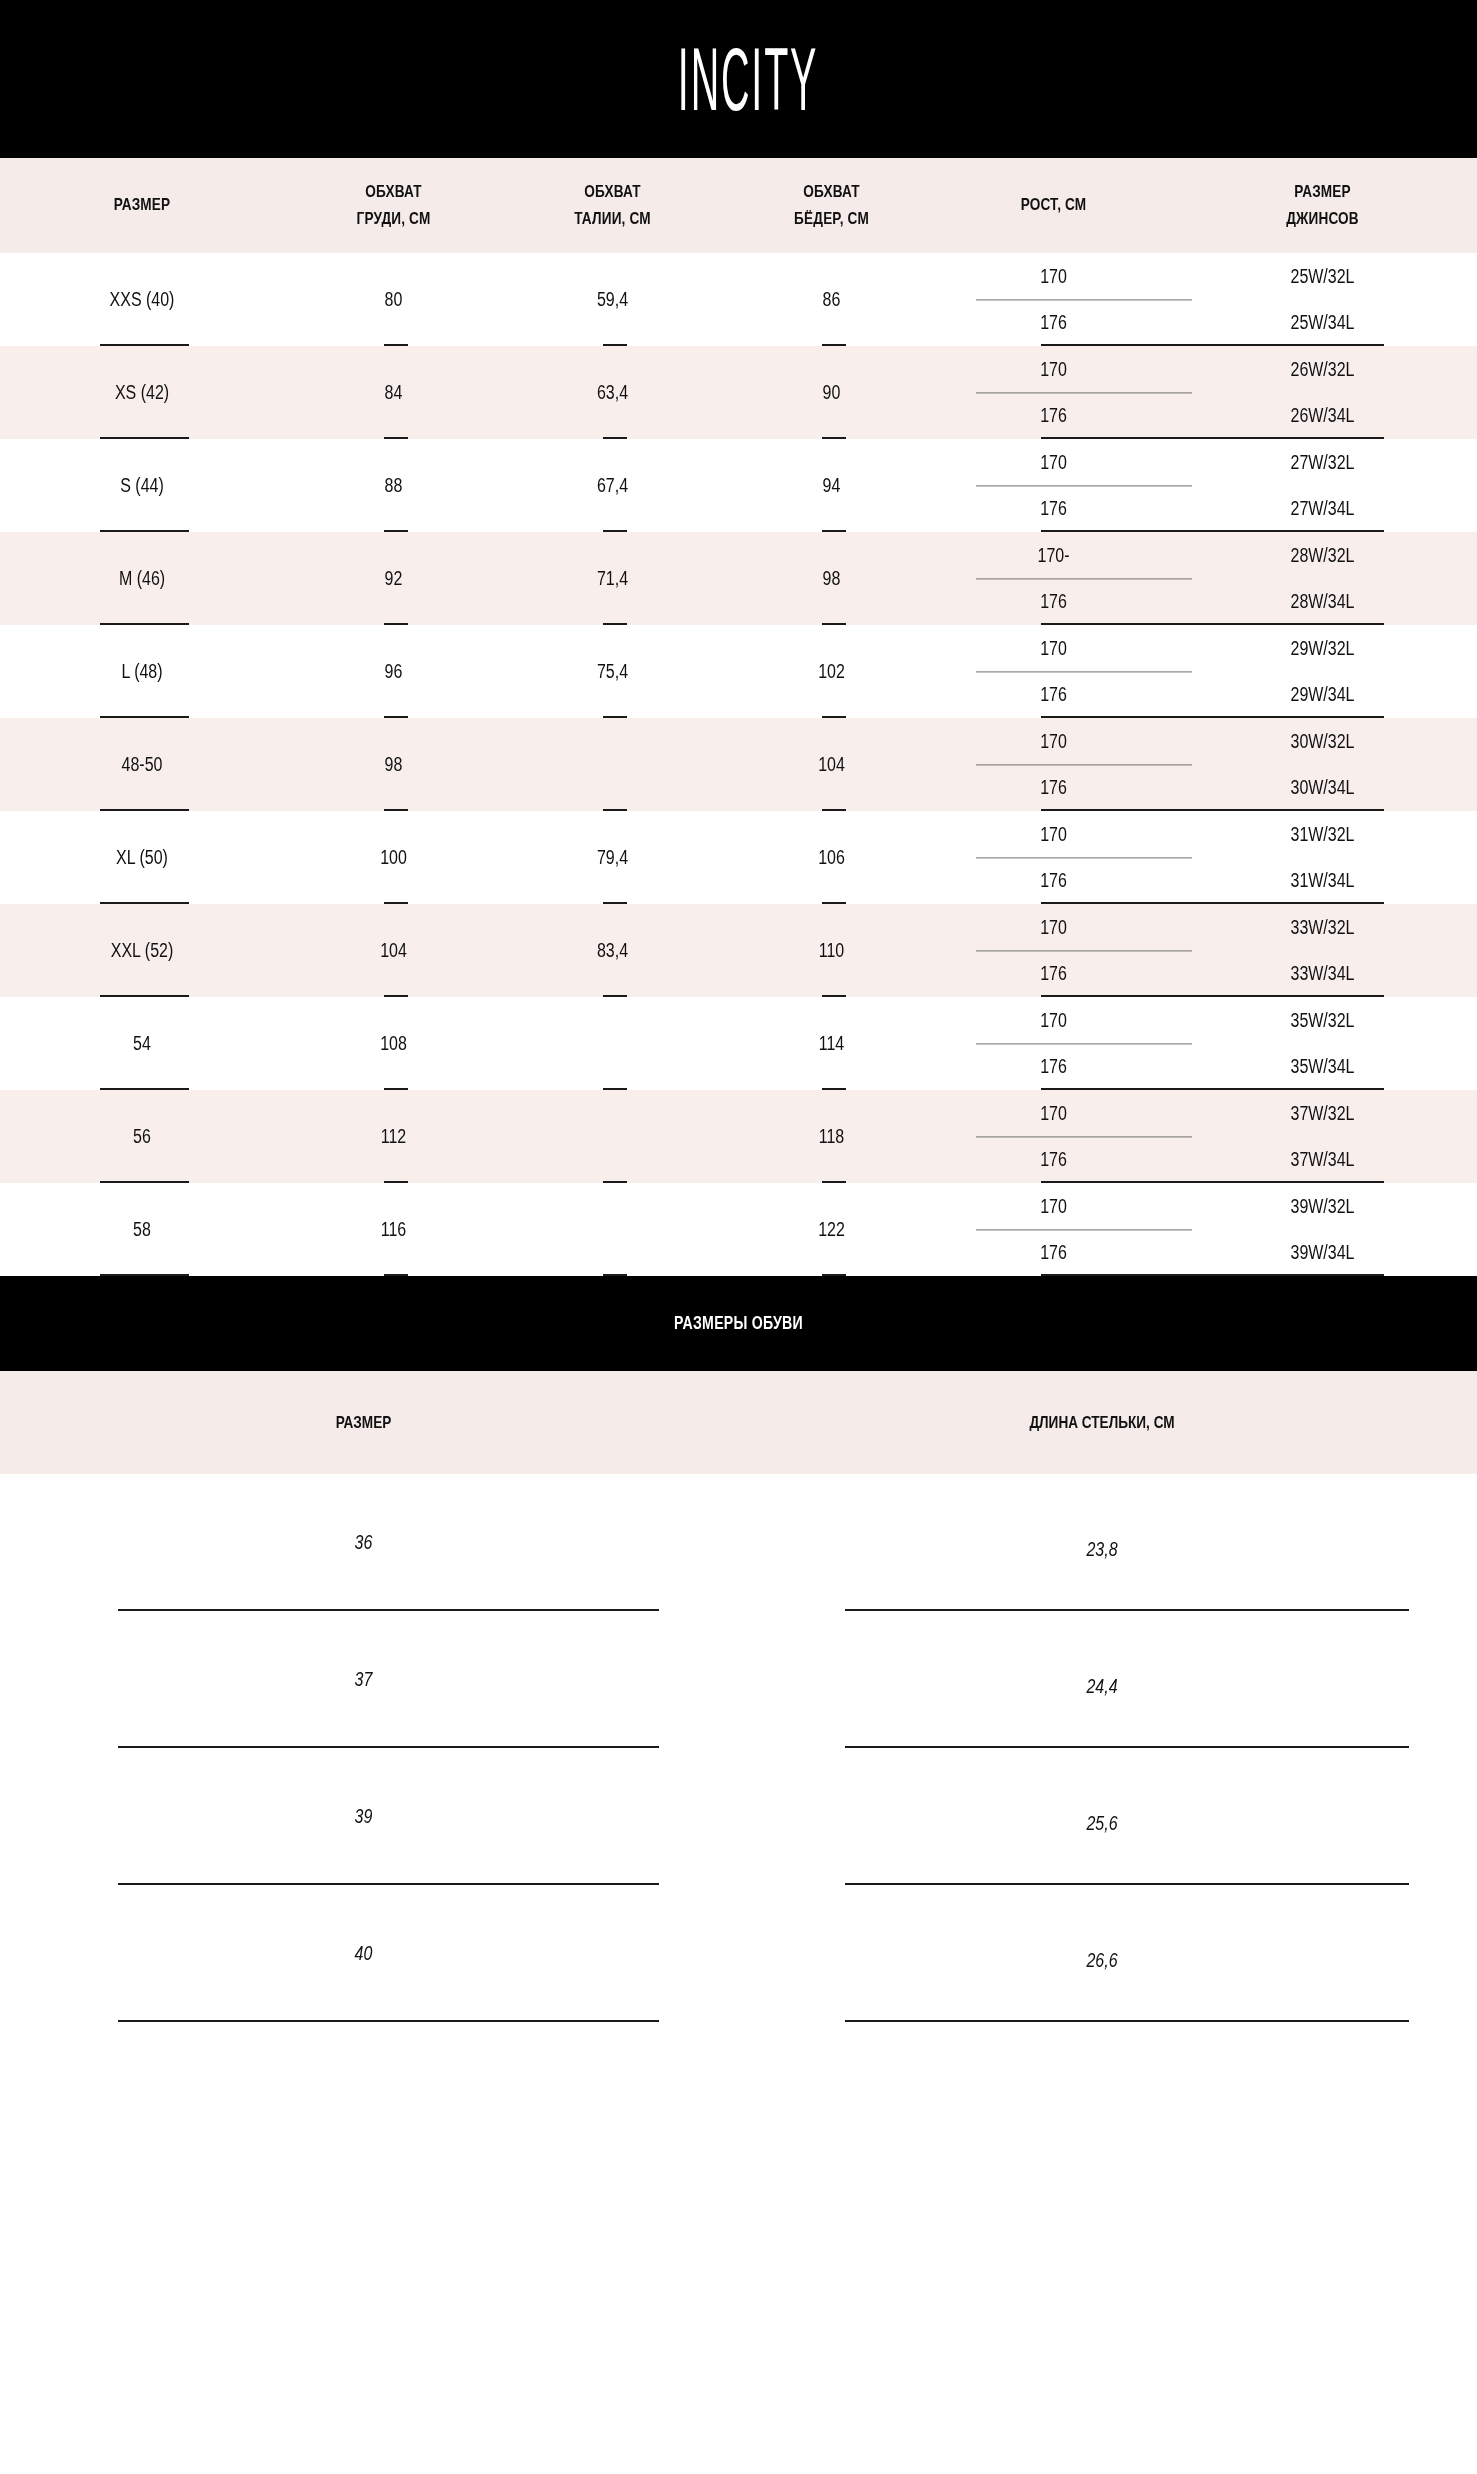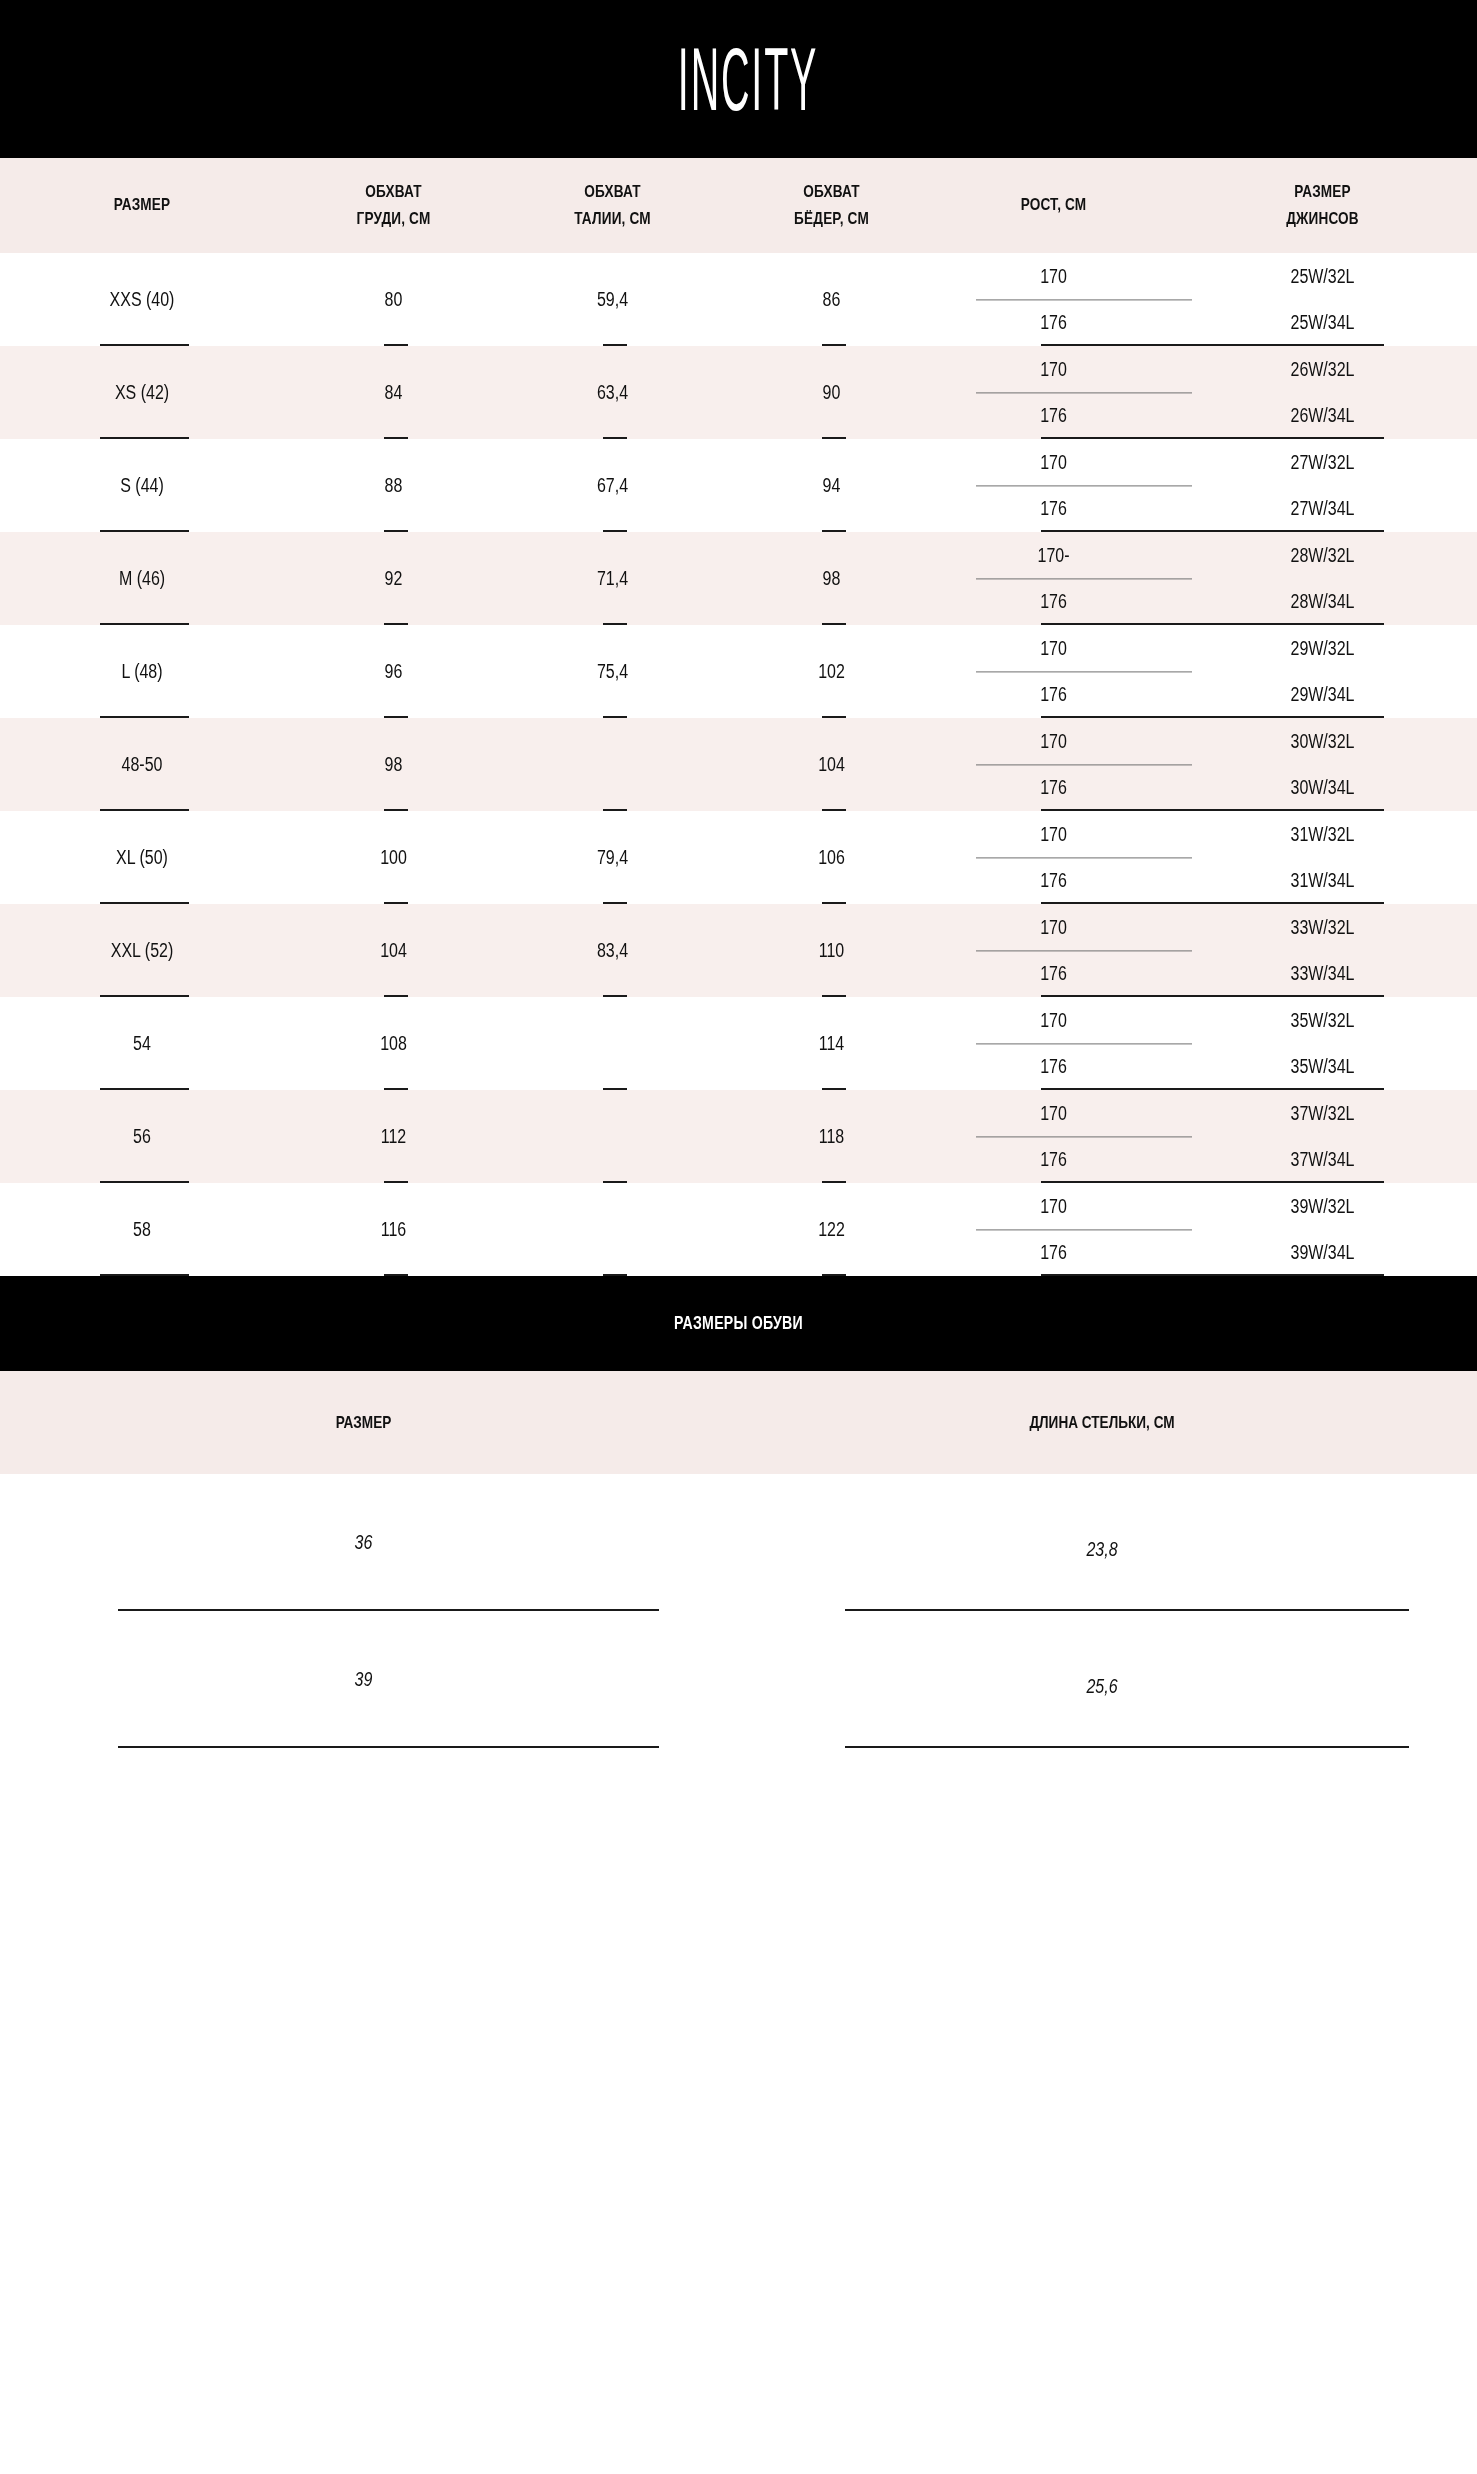--- a/index.html
+++ b/index.html
@@ -646,23 +646,43 @@
           <div class="shoe-cell">36</div>
           <div class="shoe-rule"></div>
         </td>
         <td>
           <div class="shoe-cell sole">23,8</div>
           <div class="shoe-rule"></div>
         </td>
       </tr>
       <tr>
         <td>
+          <div class="shoe-cell">37</div>
+          <div class="shoe-rule"></div>
+        </td>
+        <td>
+          <div class="shoe-cell sole">24,4</div>
+          <div class="shoe-rule"></div>
+        </td>
+      </tr>
+      <tr>
+        <td>
           <div class="shoe-cell">39</div>
           <div class="shoe-rule"></div>
         </td>
         <td>
           <div class="shoe-cell sole">25,6</div>
+          <div class="shoe-rule"></div>
+        </td>
+      </tr>
+      <tr>
+        <td>
+          <div class="shoe-cell">40</div>
+          <div class="shoe-rule"></div>
+        </td>
+        <td>
+          <div class="shoe-cell sole">26,6</div>
           <div class="shoe-rule"></div>
         </td>
       </tr>
     </tbody>
 </table>
 
 
 </body></html>

